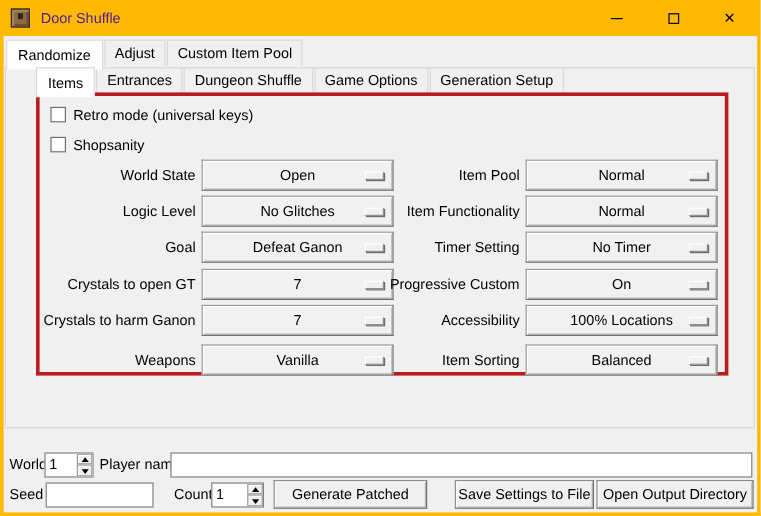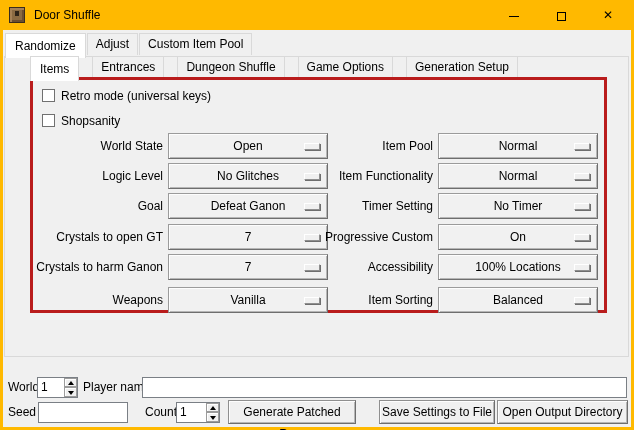--- a/index.html
+++ b/index.html
@@ -7,29 +7,29 @@
   .window{position:relative;width:634px;height:430px;background:#f0f0f0;overflow:hidden;font-size:12px;color:#000;}
   
   .titlebar{position:absolute;left:0;top:0;width:634px;height:30px;background:#ffb900;}
   .edge{position:absolute;background:#ffb900;}
   .edge.l{left:0;top:30px;width:3px;height:400px;}
   .edge.r{right:0;top:30px;width:3px;height:400px;}
   .edge.b{left:0;bottom:0;width:634px;height:3px;}
   .app-icon{position:absolute;left:9px;top:7px;width:16px;height:16px;background:#8a6a42;border:1px solid #3a2d1c;
             box-shadow:inset 2px 2px 0 #a58156, inset -2px -2px 0 #6b4f30;}
   .app-icon::after{content:"";position:absolute;left:5px;top:3px;width:4px;height:5px;background:#2e2317;}
-  .title-text{position:absolute;left:34px;top:0;height:30px;line-height:30px;font-size:12px;color:#000000;}
+  .title-text{position:absolute;left:34px;top:0;height:30px;line-height:30px;font-size:12px;color:#4c1d95;}
   .capbtn{position:absolute;top:0;width:40px;height:30px;text-align:center;line-height:30px;color:#000;font-size:11px;}
   .capbtn .dash{display:inline-block;width:10px;height:1px;background:#000;vertical-align:middle;}
   .capbtn .sq{display:inline-block;width:9px;height:9px;border:1px solid #000;vertical-align:middle;}
   .capbtn .x{font-size:12px;}
   
   .tabrow{position:absolute;display:flex;align-items:flex-start;}
   .tabrow1{left:5px;top:33px;height:24px;}
-  .tabrow2{left:30px;top:56px;height:22px;gap:12px;}
+  .tabrow2{left:30px;top:56px;height:22px;}
   .tab{border:1px solid #d9d9d9;border-bottom:none;background:#f0f0f0;padding:3px 8px 4px 8px;white-space:nowrap;margin-right:1px;}
   .tab.sel{background:#ffffff;padding:5px 9px 5px 9px;margin-bottom:-1px;position:relative;z-index:3;}
   
   .outer-pane{position:absolute;left:4px;top:56px;width:625px;height:301px;border:1px solid #d9d9d9;background:#f0f0f0;}
   .inner-pane{position:absolute;left:30px;top:77px;width:577px;height:236px;border:3px solid #b91c1c;background:#f0f0f0;z-index:2;}
   
   .check-row{position:absolute;left:9px;height:14px;line-height:14px;}
   .checkbox{display:inline-block;width:13px;height:13px;background:#fff;border:1px solid #707070;vertical-align:middle;margin-right:6px;}
   .check-label{vertical-align:middle;}
   

